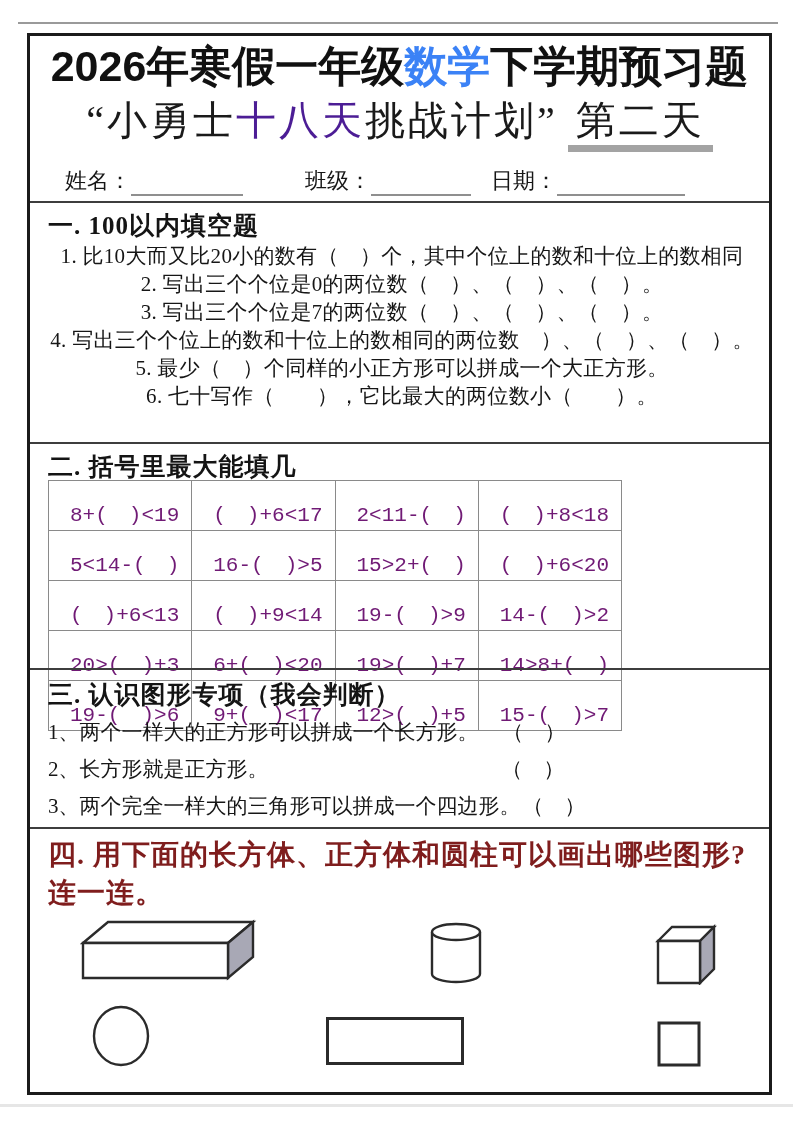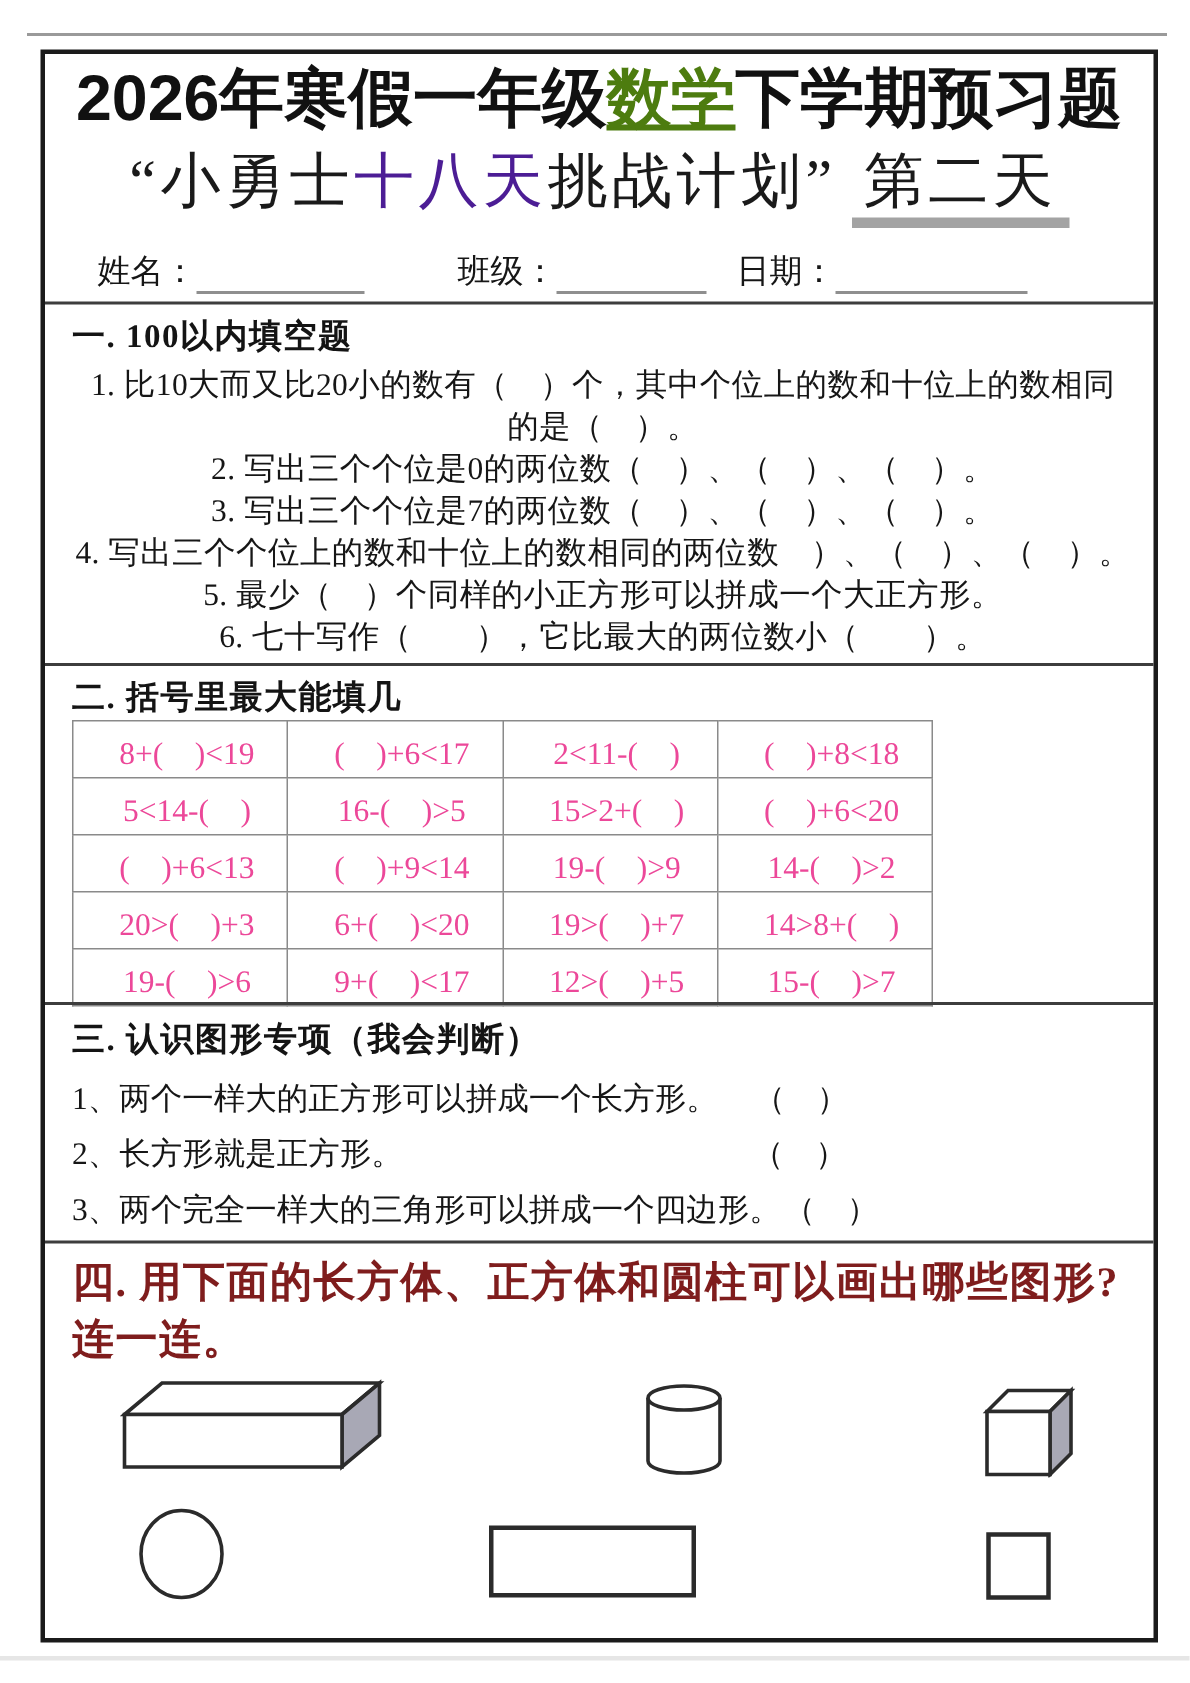--- a/index.html
+++ b/index.html
@@ -16,51 +16,51 @@
     border:3px solid #1b1b1b;background:#fff;
   }
   .sheet > *{position:absolute;text-align:center;}
 
   
   .title{
     left:0;top:6px;width:100%;text-align:center;
     font-family:"Liberation Sans", sans-serif;font-weight:bold;
     font-size:43px;line-height:48px;letter-spacing:0px;color:#111;white-space:nowrap;
   }
-  .title .em{color:#4d7c0f;text-decoration:underline;}
+  .title .em{color:#3b82f6;}
   .subtitle{
     left:0;top:60px;width:100%;text-align:center;
     font-size:40px;line-height:50px;letter-spacing:3px;color:#1a1a1a;white-space:nowrap;
   }
   .subtitle .em{color:#4c1d95;}
   .subtitle .day{border-bottom:7px solid #a3a3a3;padding:0 8px 2px 8px;margin-left:10px;}
 
   .fields{left:0;top:130px;width:100%;height:28px;font-size:22px;}
   .field{position:absolute;top:0;white-space:nowrap;}
   .field-name{left:35px;} .field-class{left:275px;} .field-date{left:461px;}
   .blank{display:inline-block;border-bottom:2px solid #8f8f8f;height:20px;vertical-align:bottom;}
   .blank-name{width:112px;} .blank-class{width:100px;} .blank-date{width:128px;}
 
   .divider{left:0;width:100%;height:0;border-top:2px solid #3d3d3d;}
   .div1{top:165px;} .div2{top:406px;} .div3{top:632px;} .div4{top:791px;}
 
   .sec-heading{
-    left:18px;font-size:22px;font-weight:bold;letter-spacing:1px;white-space:nowrap;color:#141414;
+    left:18px;font-size:25px;font-weight:bold;letter-spacing:1px;white-space:nowrap;color:#141414;
   }
   .h1{top:173px;} .h2{top:414px;} .h3{top:642px;}
 
   
   .s1-lines{left:18px;top:206px;width:708px;}
   .s1-line{font-size:21px;line-height:28px;white-space:nowrap;letter-spacing:0.3px;}
 
   
   .s2-table{left:18px;top:444px;border-collapse:collapse;width:574px;table-layout:fixed;}
   .s2-table td{
     border:1.5px solid #8a8a8a;height:33px;font-size:21px;
-    padding:4px 0 0 9px;white-space:nowrap;color:#ec4899;
+    padding:16px 0 0 9px;white-space:nowrap;color:#701a75;font-family:Liberation Mono, monospace;
   }
 
   
   .judge{left:18px;width:700px;font-size:21px;white-space:nowrap;display:flex;}
   .j1{top:682px;} .j2{top:719px;} .j3{top:756px;}
   .j1 .answer{margin-left:24px;} .j2 .answer{margin-left:233px;} .j3 .answer{margin-left:2px;}
 
   
   .s4-line{left:18px;font-size:28px;font-weight:bold;letter-spacing:1px;white-space:nowrap;color:#7f1d1d;}
   .s4-l1{top:800px;} .s4-l2{top:838px;}
@@ -89,21 +89,20 @@
     <span class="field field-name"><span>姓名：</span><span class="blank blank-name"></span></span>
     <span class="field field-class"><span>班级：</span><span class="blank blank-class"></span></span>
     <span class="field field-date"><span>日期：</span><span class="blank blank-date"></span></span>
   </div>
 
   <div class="divider div1"></div>
 
   <div class="sec-heading h1">一. 100以内填空题</div>
   <div class="s1-lines">
     <div class="s1-line">1. 比10大而又比20小的数有（　）个，其中个位上的数和十位上的数相同</div>
-    <div class="s1-line">的是（　）。</div>
     <div class="s1-line">2. 写出三个个位是0的两位数（　）、（　）、（　）。</div>
     <div class="s1-line">3. 写出三个个位是7的两位数（　）、（　）、（　）。</div>
     <div class="s1-line">4. 写出三个个位上的数和十位上的数相同的两位数　）、（　）、（　）。</div>
     <div class="s1-line">5. 最少（　）个同样的小正方形可以拼成一个大正方形。</div>
     <div class="s1-line">6. 七十写作（　　），它比最大的两位数小（　　）。</div>
   </div>
 
   <div class="divider div2"></div>
 
   <div class="sec-heading h2">二. 括号里最大能填几</div>

